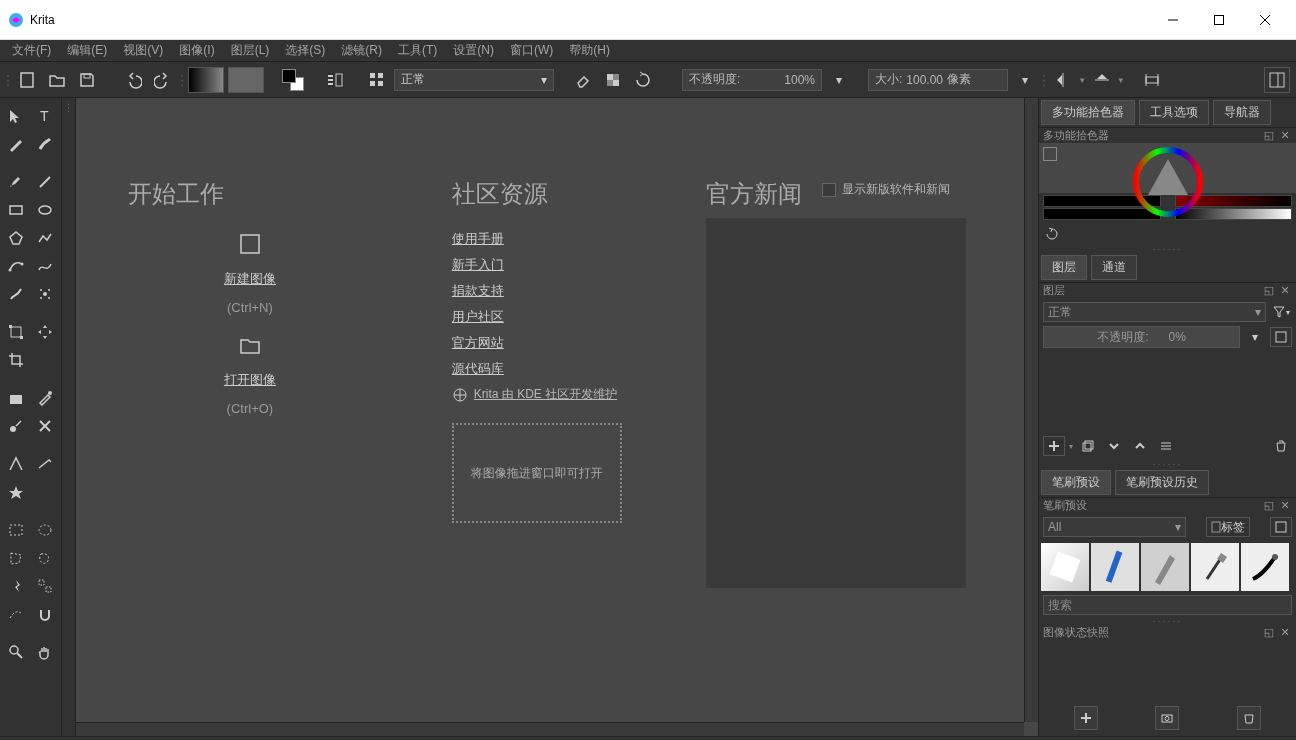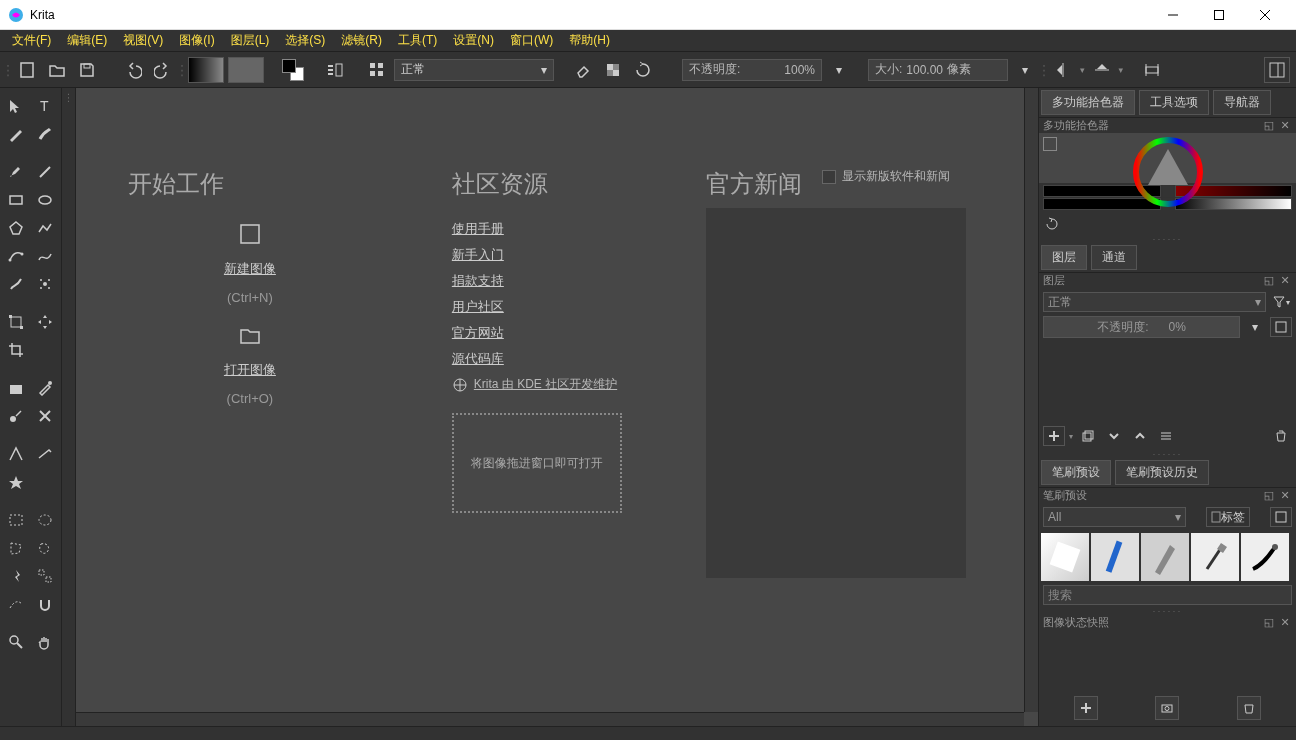--- a/index.html
+++ b/index.html
@@ -1,23 +1,23 @@
 <!DOCTYPE html>
 <html><head>
 <meta charset="utf-8">
 <style>
 * { margin:0; padding:0; box-sizing:border-box; font-family:"Microsoft YaHei",sans-serif; }
 body { background:#323232; color:#b8b8b8; font-size:12px; overflow:hidden; width:1296px; height:740px; }
-.titlebar { height:30px; background:#fff; display:flex; align-items:center; padding:0 8px; color:#000; border-bottom:1px solid #ddd; }
+.titlebar { height:40px; background:#fff; display:flex; align-items:center; padding:0 8px; color:#000; border-bottom:1px solid #ddd; }
 .titlebar .logo { width:16px; height:16px; margin-right:6px; display:flex; align-items:center; }
 .titlebar .title { flex:1; font-size:12px; }
 .titlebar .winbtns { display:flex; gap:0; }
 .titlebar .winbtn { width:46px; height:30px; display:flex; align-items:center; justify-content:center; cursor:pointer; }
 .menubar { height:22px; background:#323232; display:flex; align-items:center; padding:0 4px; gap:0; border-bottom:1px solid #202020; }
-.menubar .mitem { padding:2px 8px; color:#fde047; cursor:pointer; font-size:12px; }
+.menubar .mitem { padding:2px 8px; color:#a3a3a3; cursor:pointer; font-size:12px; }
 .toolbar { height:36px; background:#323232; display:flex; align-items:center; padding:0 6px; gap:4px; border-bottom:1px solid #202020; }
 .tb-sep { width:4px; height:36px; display:flex; align-items:center; justify-content:center; color:#555; }
 .tb-sep::before { content:"⋮"; font-size:14px; }
 .tb-btn { width:26px; height:26px; display:flex; align-items:center; justify-content:center; cursor:pointer; color:#ccc; }
 .tb-swatch { width:36px; height:26px; background:linear-gradient(90deg,#000,#888); border:1px solid #555; }
 .tb-swatch2 { width:36px; height:26px; background:#666; border:1px solid #555; }
 .tb-colors { width:26px; height:26px; position:relative; }
 .tb-colors .fg { width:14px; height:14px; background:#000; border:1px solid #888; position:absolute; top:2px; left:2px; }
 .tb-colors .bg { width:14px; height:14px; background:#fff; border:1px solid #888; position:absolute; bottom:2px; right:2px; }
 .tb-select { flex:0 0 160px; height:22px; background:#404040; border:1px solid #555; padding:0 6px; display:flex; align-items:center; justify-content:space-between; color:#ccc; }
@@ -526,21 +526,21 @@
                 <path d="M8 2v12M2 8h12" stroke="#ccc"></path>
               </svg>
             </span>
           <span style="text-decoration:underline;">Krita 由 KDE 社区开发维护</span>
         </div>
         <div class="dropzone">
             <span>将图像拖进窗口即可打开</span>
           </div>
       </div>
       <div class="start-col news-col">
-        <div style="display:flex;align-items:flex-start;gap:20px;margin-bottom:8px;">
+        <div style="display:flex;align-items:flex-end;gap:20px;margin-bottom:8px;">
           <h1 style="margin:0;">官方新闻</h1>
           <div class="news-check">
             <div class="cb"></div>
             <span>显示新版软件和新闻</span>
           </div>
         </div>
         <div class="news-box"></div>
       </div>
     </div>
     <div style="position:absolute;right:0;top:0;bottom:14px;" class="scroll-v"></div>

